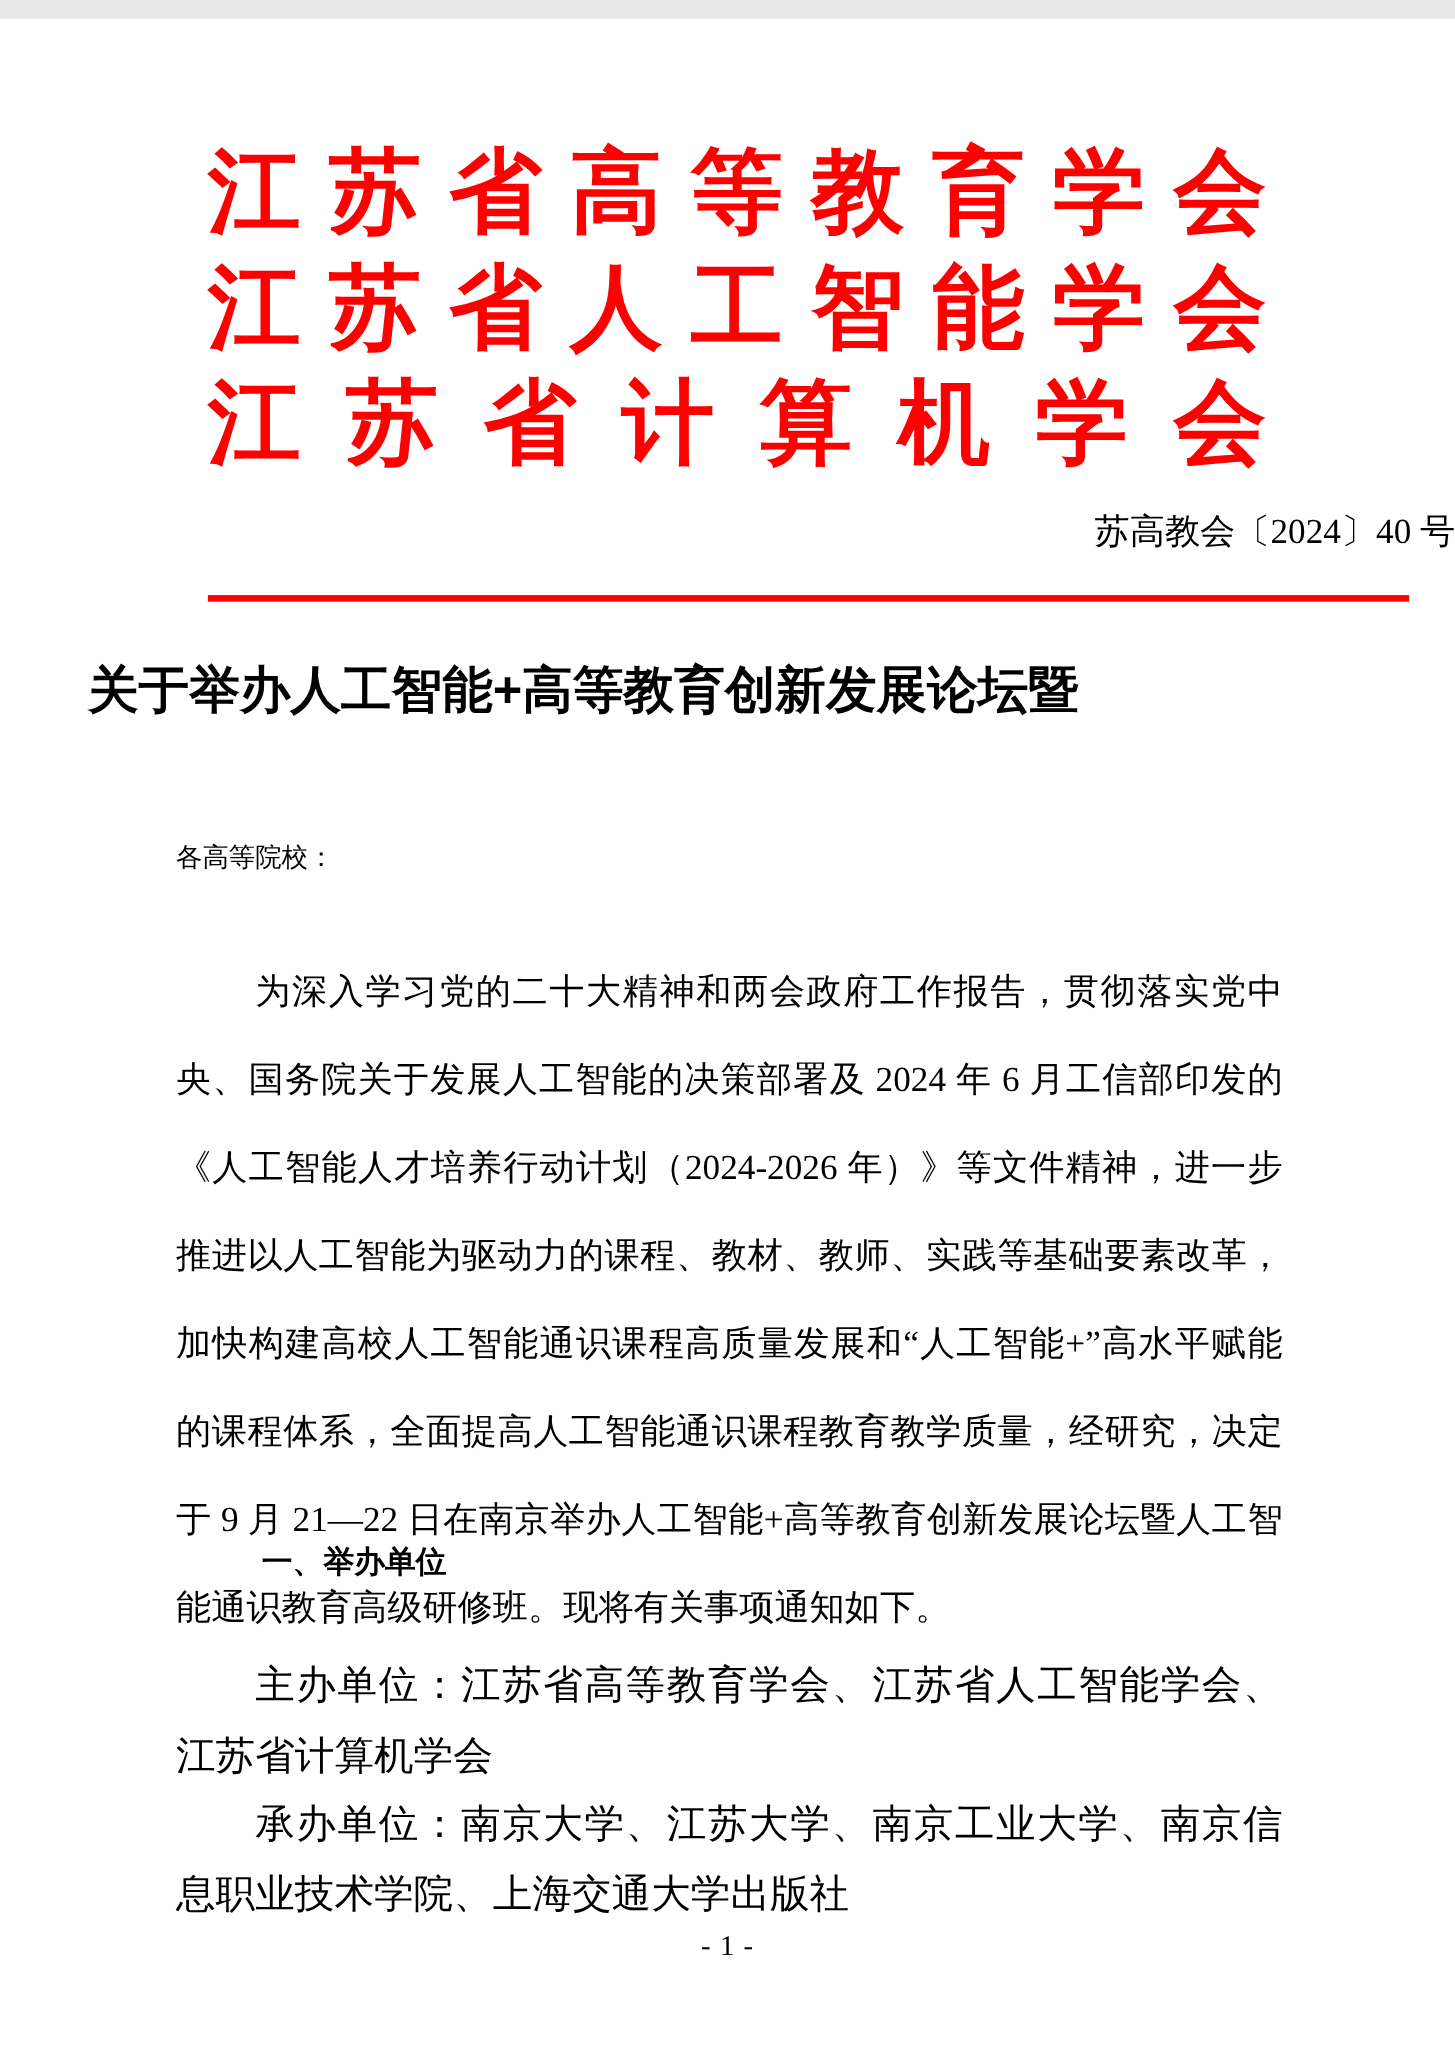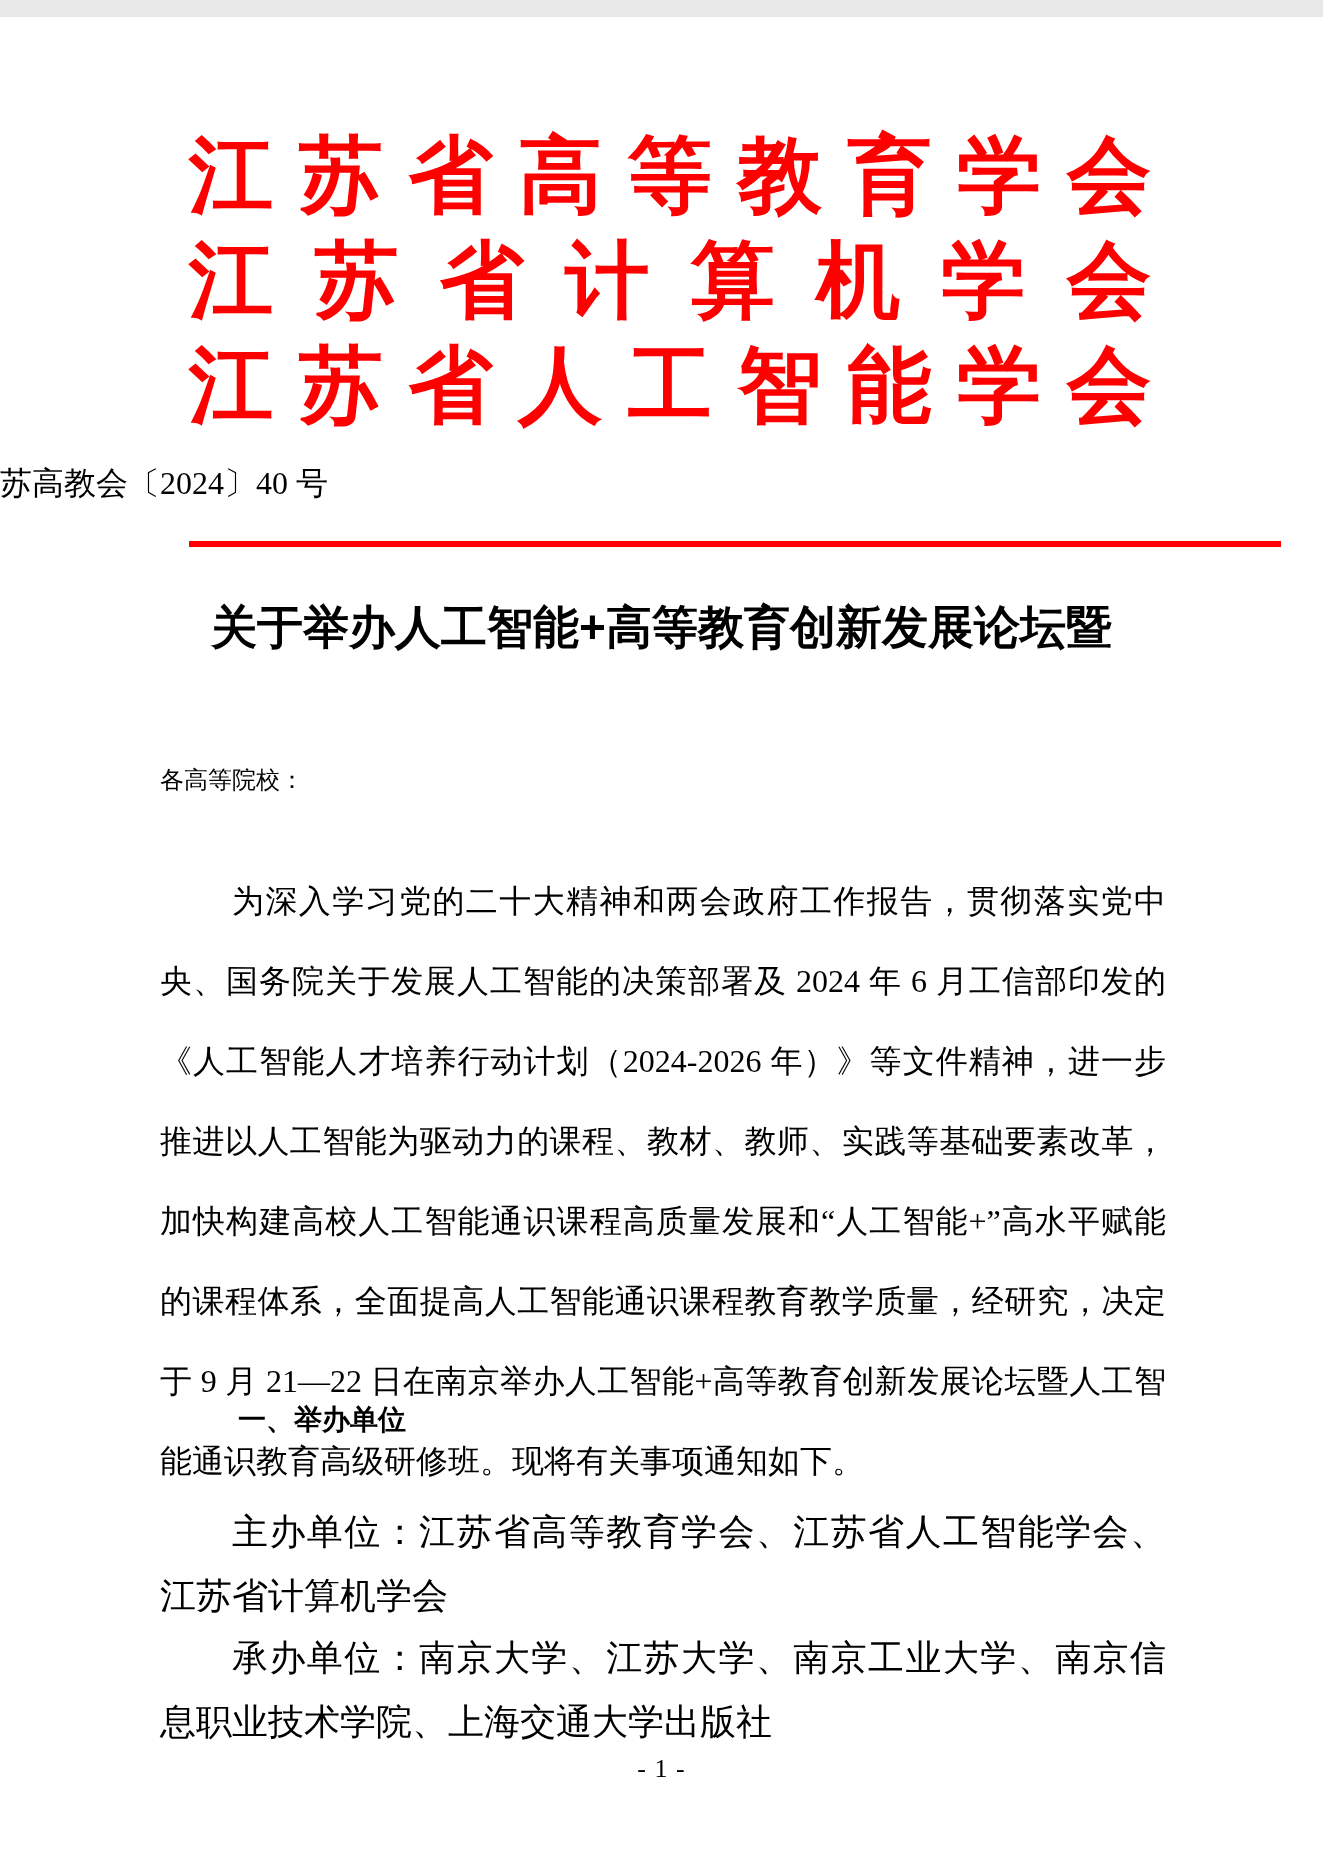--- a/index.html
+++ b/index.html
@@ -37,21 +37,21 @@
     text-justify: inter-character;
     white-space: normal;
   }
 
   
   .doc-number {
     position: absolute;
     left: 0;
     top: 446px;
     width: 100%;
-    text-align: left;
+    text-align: right;
     font-size: 32px;
     line-height: 40px;
     font-family: "Liberation Serif", serif;
     color: #000000;
   }
 
   
   .red-rule {
     position: absolute;
     left: 189px;
@@ -60,21 +60,21 @@
     height: 6px;
     background: #fe0000;
   }
 
   
   .doc-title {
     position: absolute;
     left: 80px;
     top: 576px;
     width: 1163px;
-    text-align: center;
+    text-align: left;
     font-family: "Liberation Sans", sans-serif;
     font-weight: bold;
     font-size: 46px;
     line-height: 68px;
     color: #000000;
   }
 
   
   .salutation {
     position: absolute;
@@ -139,22 +139,22 @@
     letter-spacing: 1px;
   }
 </style>
 </head>
 <body>
 
 <div class="page">
 
   <div class="issuers">
     <div class="issuer-line">江苏省高等教育学会</div>
+    <div class="issuer-line">江苏省人工智能学会</div>
     <div class="issuer-line">江苏省计算机学会</div>
-    <div class="issuer-line">江苏省人工智能学会</div>
   </div>
 
   <div class="doc-number">苏高教会〔2024〕40 号</div>
 
   <div class="red-rule"></div>
 
   <div class="doc-title">
     <div>关于举办人工智能+高等教育创新发展论坛暨</div>
   </div>
 

